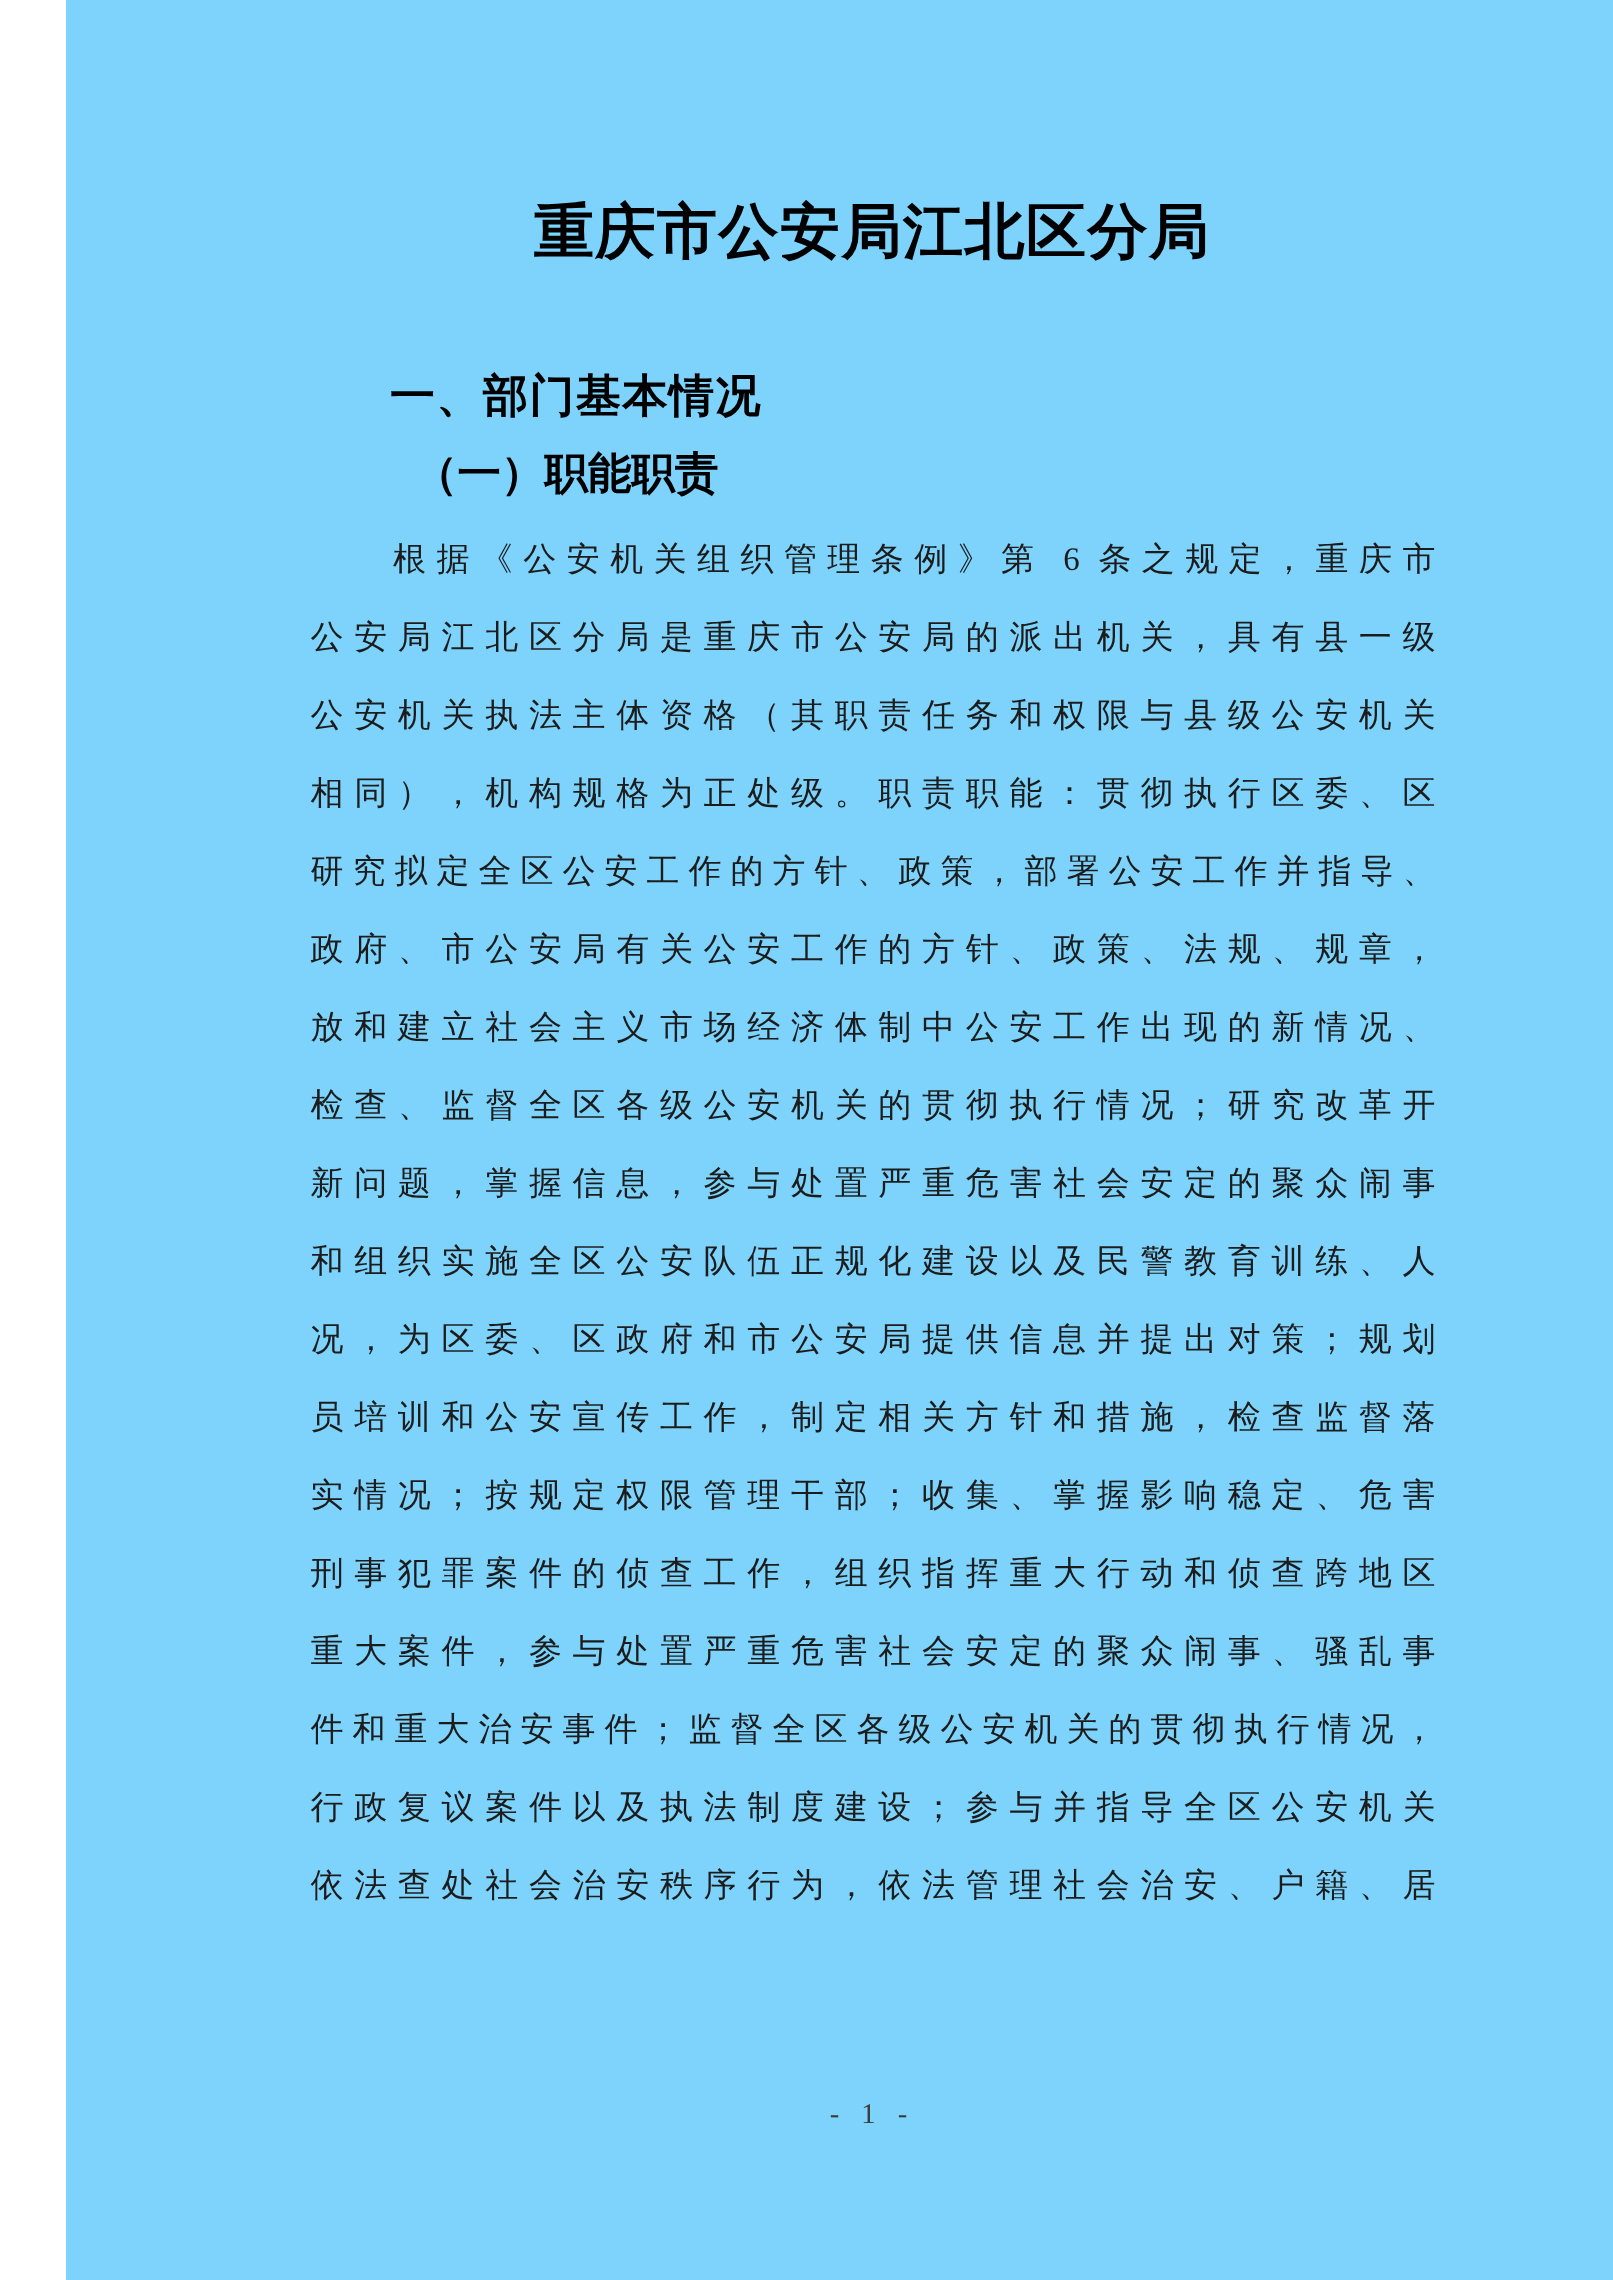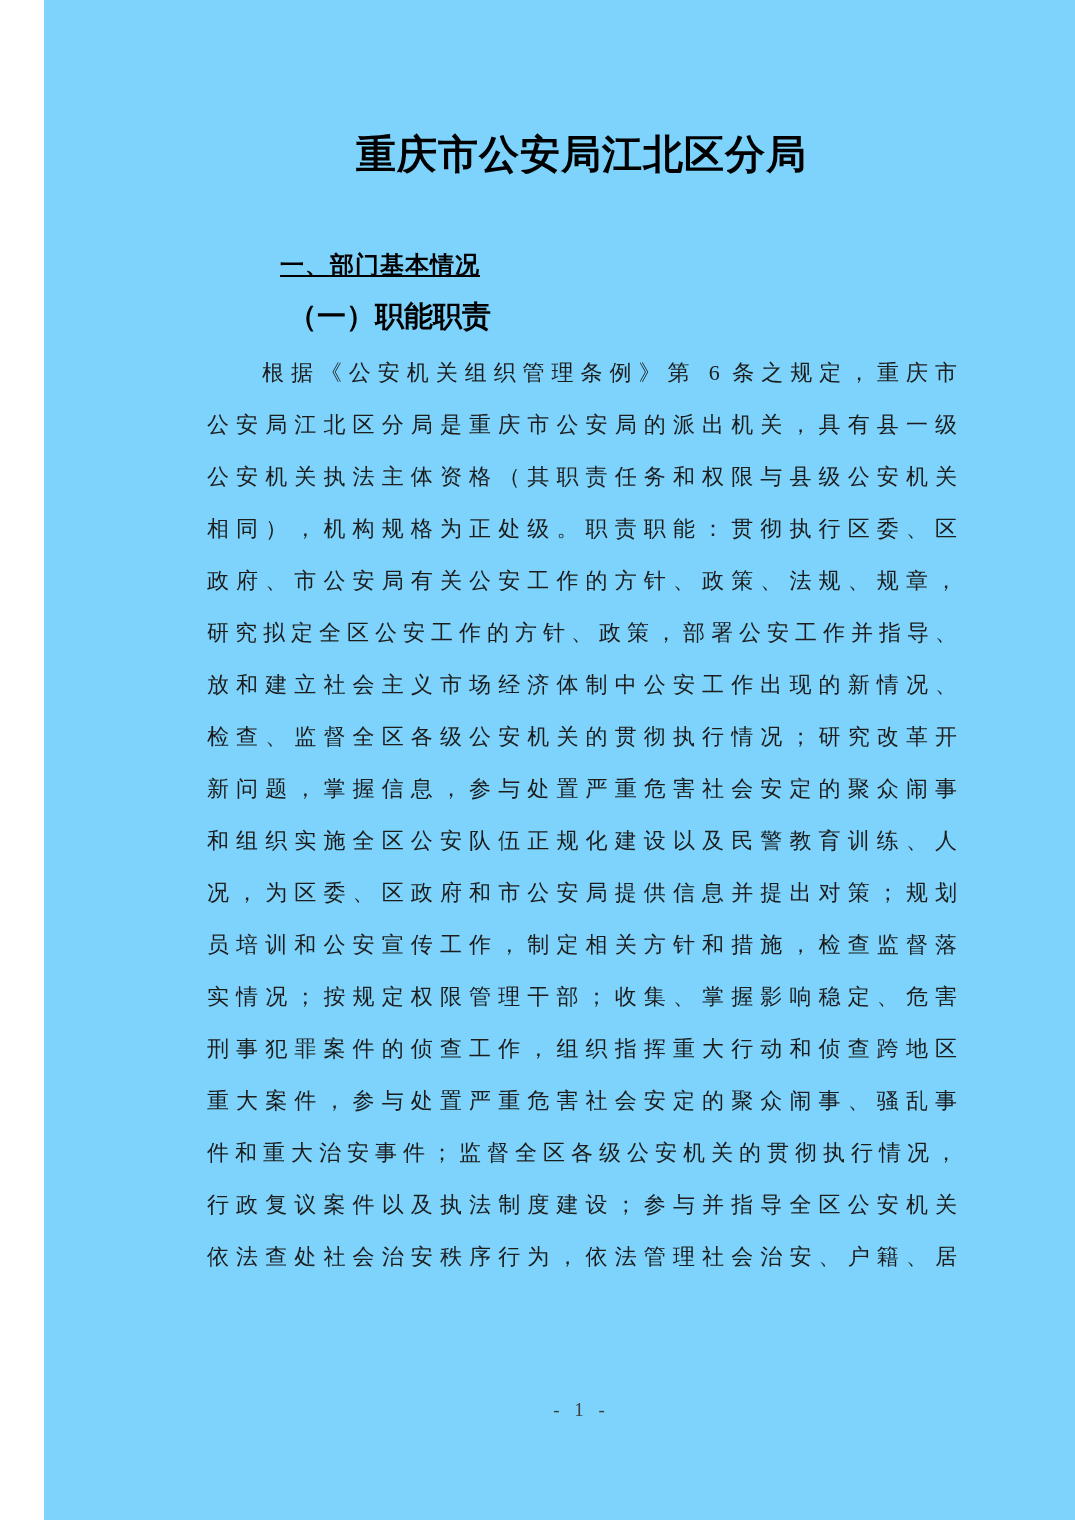--- a/index.html
+++ b/index.html
@@ -26,33 +26,32 @@
     font-family: "Liberation Serif", "DejaVu Serif", serif;
     font-weight: bold;
     color: #000000;
     font-size: 40px;
     line-height: 57px;
     letter-spacing: 1px;
   }
   .section-heading {
     position: absolute;
     top: 247px;
-    left: 236px;
+    left: 216px;
     font-family: "Liberation Sans", "DejaVu Sans", sans-serif;
     font-weight: bold;
-    font-size: 24px;
+    font-size: 30px;
     line-height: 36px;
     color: #000000;
     letter-spacing: 1px;
-    text-decoration: underline;
   }
   .subsection-heading {
     position: absolute;
     top: 297px;
-    left: 244px;
+    left: 232px;
     font-family: "Liberation Serif", "DejaVu Serif", serif;
     font-weight: bold;
     font-size: 29px;
     line-height: 38px;
     color: #000000;
   }
   .body-paragraph {
     position: absolute;
     top: 347px;
     left: 163px;
@@ -97,22 +96,22 @@
 
   <div class="section-heading">一、部门基本情况</div>
 
   <div class="subsection-heading">（一）职能职责</div>
 
   <div class="body-paragraph">
     <div class="body-line first">根据《公安机关组织管理条例》第 6 条之规定，重庆市</div>
     <div class="body-line">公安局江北区分局是重庆市公安局的派出机关，具有县一级</div>
     <div class="body-line">公安机关执法主体资格（其职责任务和权限与县级公安机关</div>
     <div class="body-line">相同），机构规格为正处级。职责职能：贯彻执行区委、区</div>
+    <div class="body-line">研究拟定全区公安工作的方针、政策，部署公安工作并指导、</div>
     <div class="body-line">政府、市公安局有关公安工作的方针、政策、法规、规章，</div>
-    <div class="body-line">研究拟定全区公安工作的方针、政策，部署公安工作并指导、</div>
     <div class="body-line">放和建立社会主义市场经济体制中公安工作出现的新情况、</div>
     <div class="body-line">检查、监督全区各级公安机关的贯彻执行情况；研究改革开</div>
     <div class="body-line">新问题，掌握信息，参与处置严重危害社会安定的聚众闹事</div>
     <div class="body-line">和组织实施全区公安队伍正规化建设以及民警教育训练、人</div>
     <div class="body-line">况，为区委、区政府和市公安局提供信息并提出对策；规划</div>
     <div class="body-line">员培训和公安宣传工作，制定相关方针和措施，检查监督落</div>
     <div class="body-line">实情况；按规定权限管理干部；收集、掌握影响稳定、危害</div>
     <div class="body-line">刑事犯罪案件的侦查工作，组织指挥重大行动和侦查跨地区</div>
     <div class="body-line">重大案件，参与处置严重危害社会安定的聚众闹事、骚乱事</div>
     <div class="body-line">件和重大治安事件；监督全区各级公安机关的贯彻执行情况，</div>

